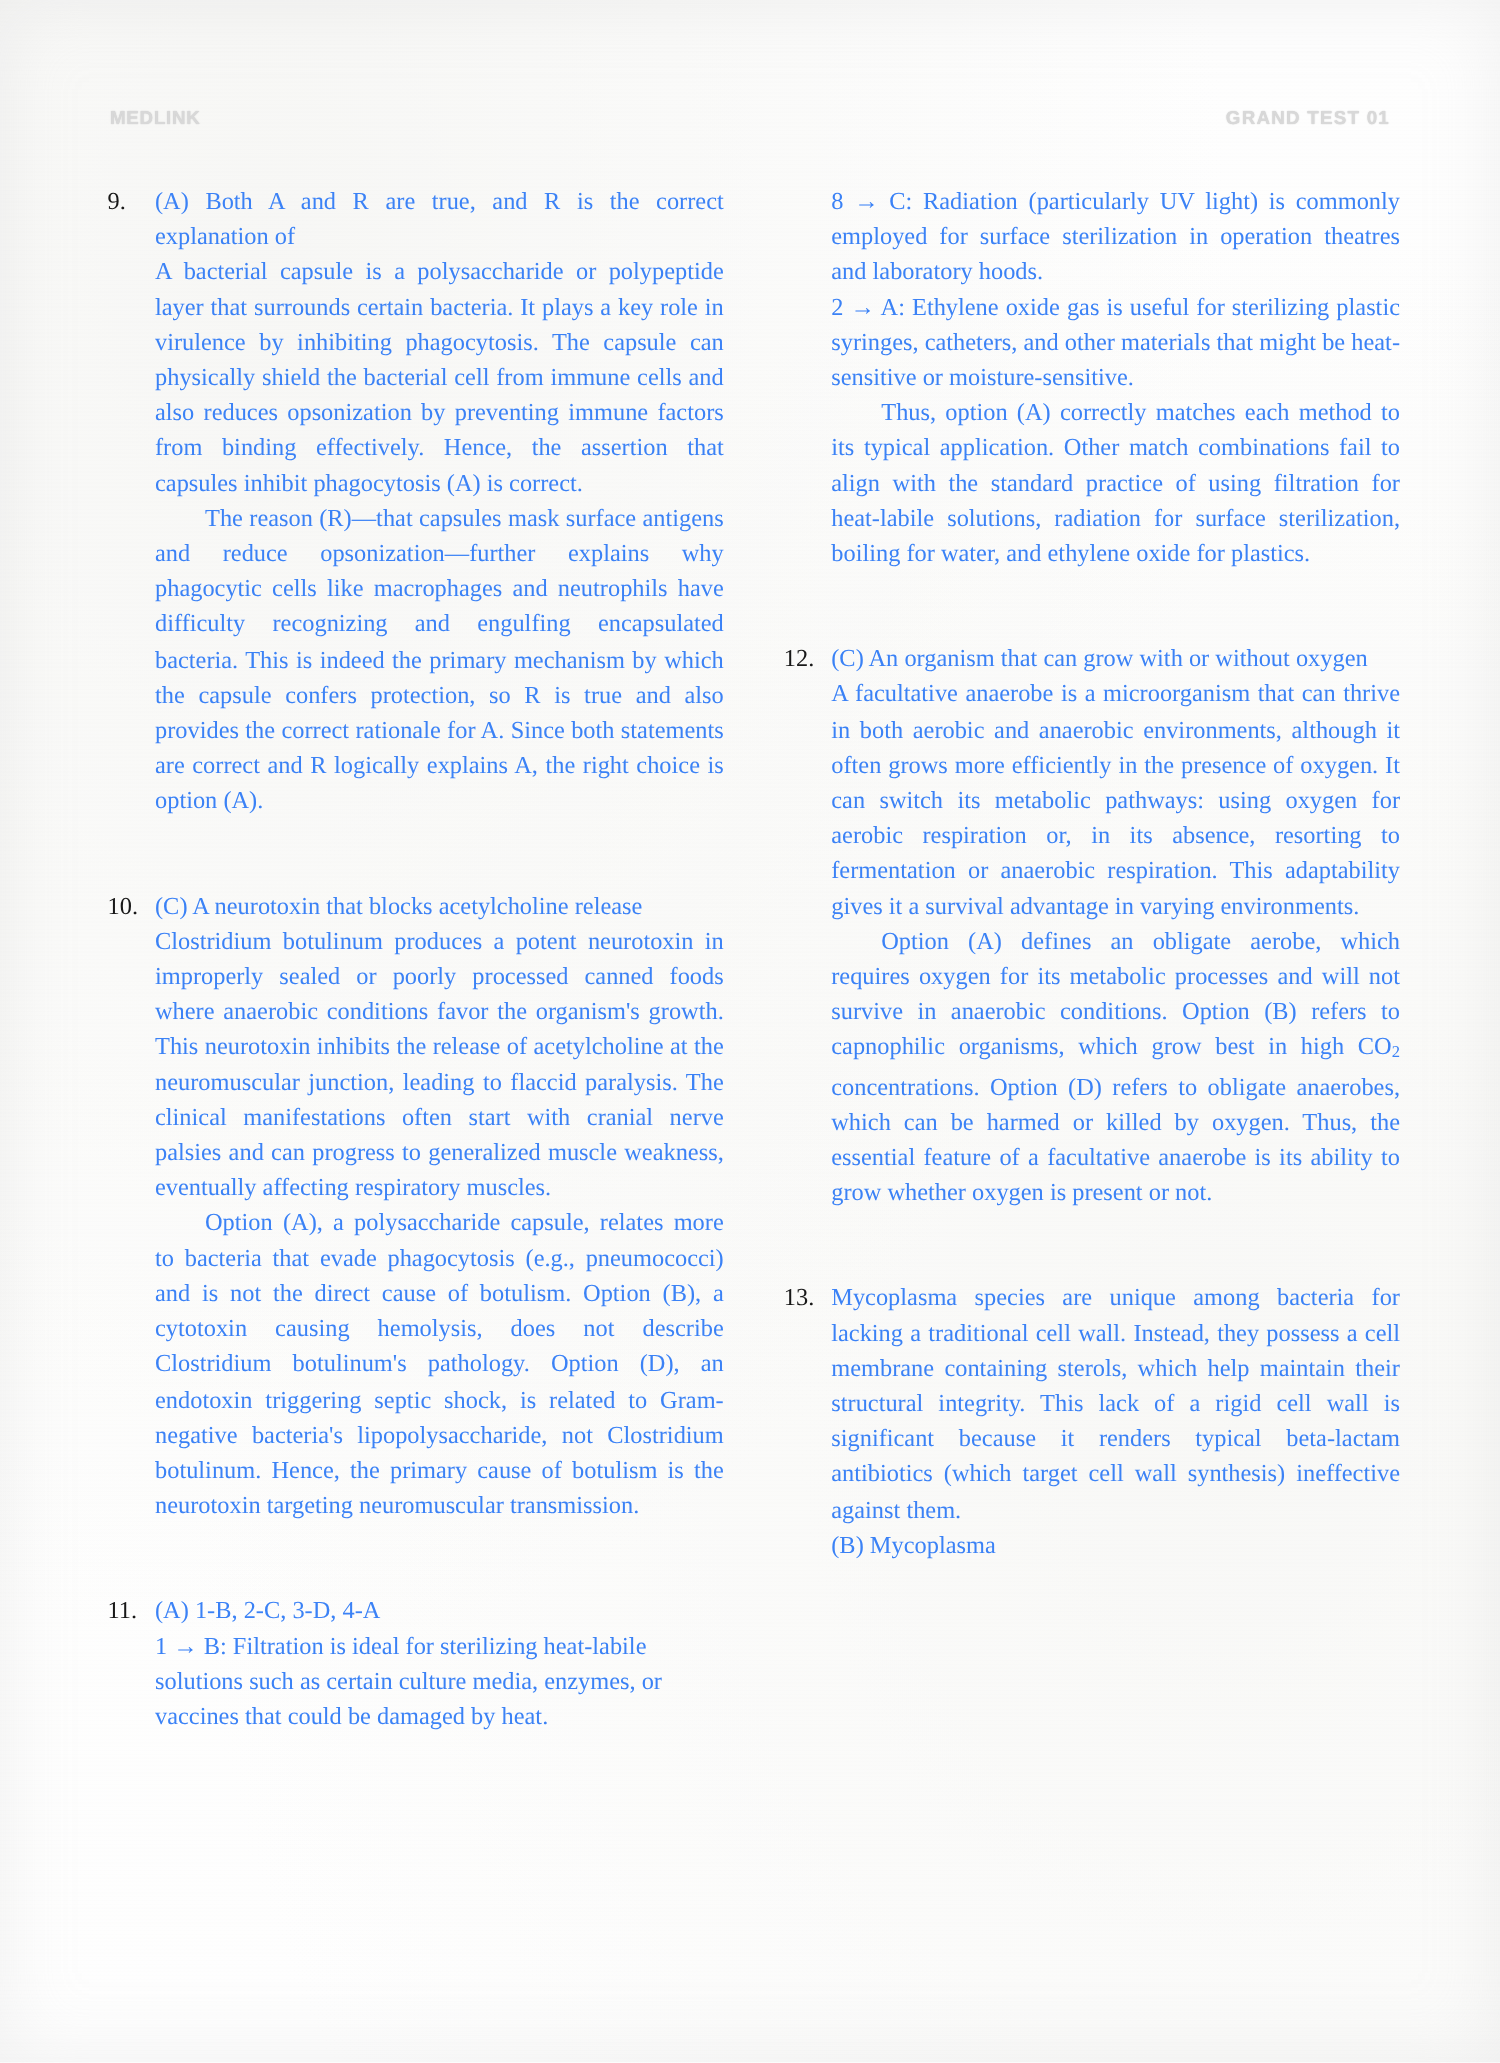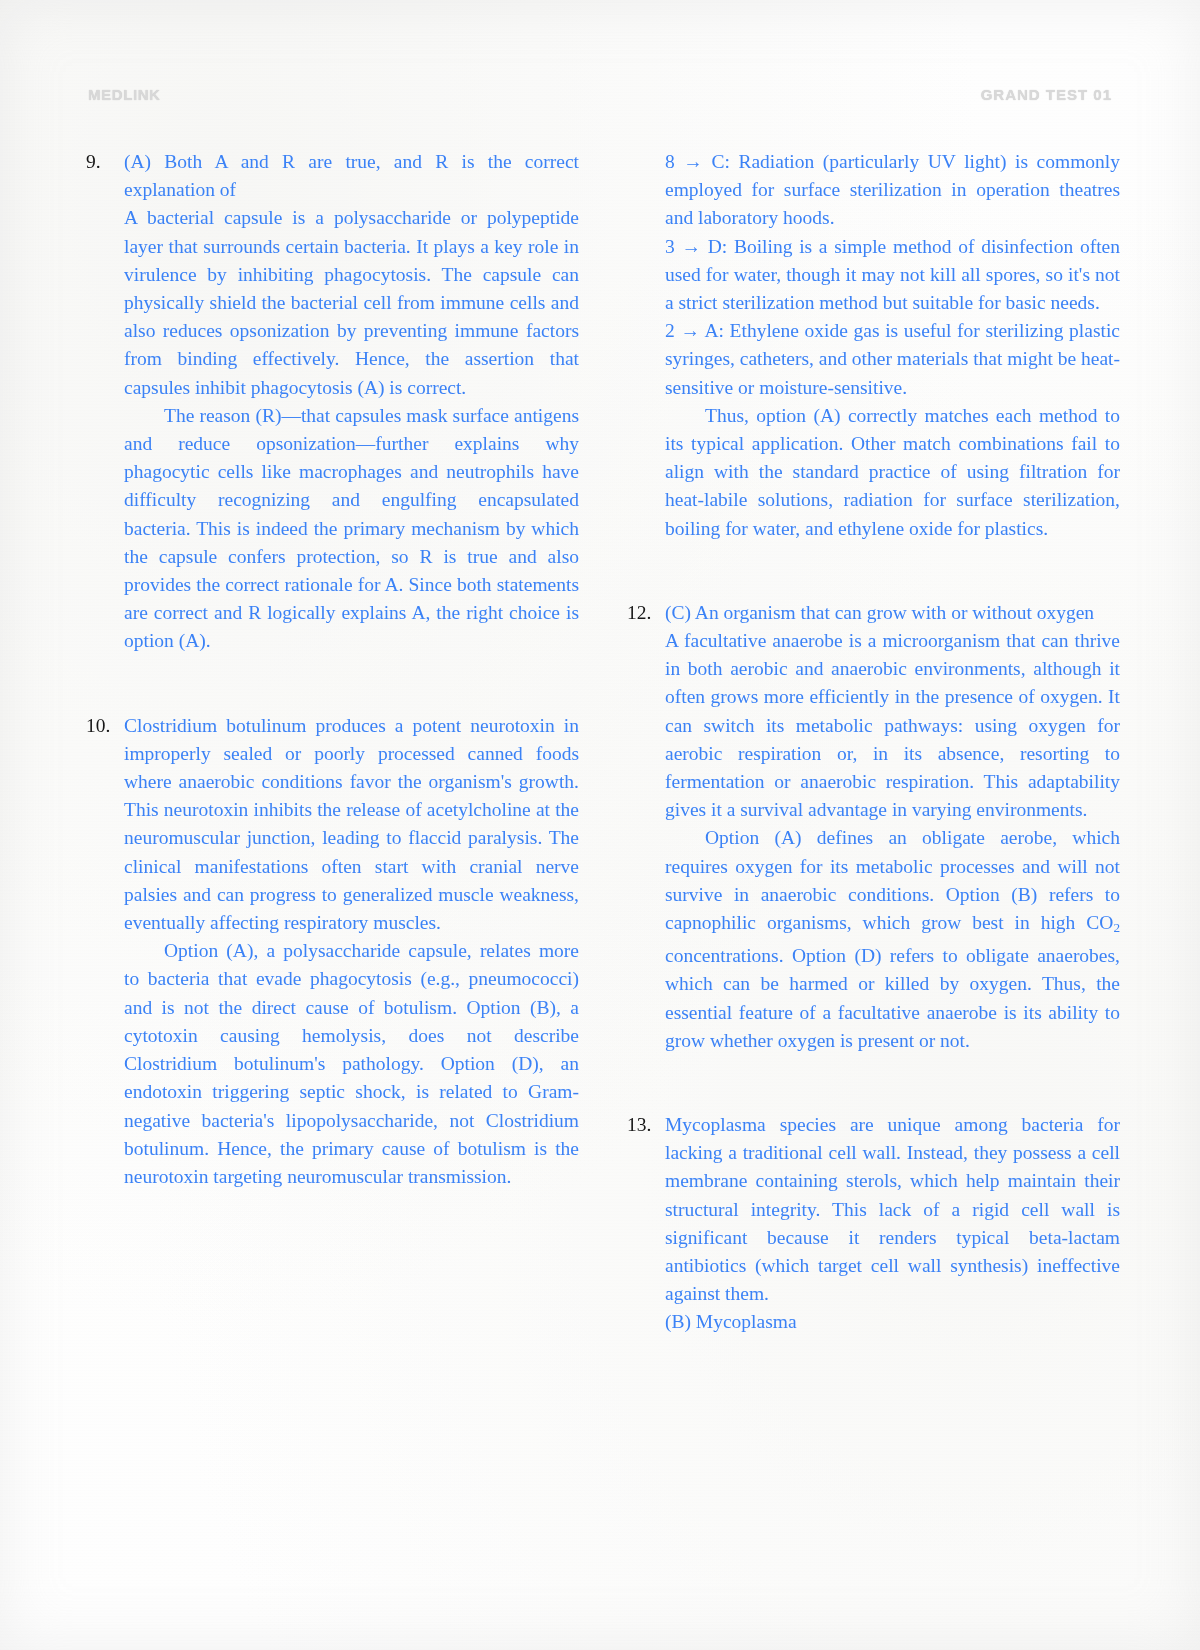--- a/index.html
+++ b/index.html
@@ -139,37 +139,44 @@
         <p>A bacterial capsule is a polysaccharide or polypeptide layer that surrounds certain bacteria. It plays a key role in virulence by inhibiting phagocytosis. The capsule can physically shield the bacterial cell from immune cells and also reduces opsonization by preventing immune factors from binding effectively. Hence, the assertion that capsules inhibit phagocytosis (A) is correct.</p>
         <p class="indent">The reason (R)—that capsules mask surface antigens and reduce opsonization—further explains why phagocytic cells like macrophages and neutrophils have difficulty recognizing and engulfing encapsulated bacteria. This is indeed the primary mechanism by which the capsule confers protection, so R is true and also provides the correct rationale for A. Since both statements are correct and R logically explains A, the right choice is option (A).</p>
       </div>
     </div>
 
     <div class="gap-lg"></div>
 
     <div class="qitem">
       <div class="qnum">10.</div>
       <div class="qbody">
+        <p>(C) A neurotoxin that blocks acetylcholine release</p>
         <p>Clostridium botulinum produces a potent neurotoxin in improperly sealed or poorly processed canned foods where anaerobic conditions favor the organism's growth. This neurotoxin inhibits the release of acetylcholine at the neuromuscular junction, leading to flaccid paralysis. The clinical manifestations often start with cranial nerve palsies and can progress to generalized muscle weakness, eventually affecting respiratory muscles.</p>
         <p class="indent">Option (A), a polysaccharide capsule, relates more to bacteria that evade phagocytosis (e.g., pneumococci) and is not the direct cause of botulism. Option (B), a cytotoxin causing hemolysis, does not describe Clostridium botulinum's pathology. Option (D), an endotoxin triggering septic shock, is related to Gram-negative bacteria's lipopolysaccharide, not Clostridium botulinum. Hence, the primary cause of botulism is the neurotoxin targeting neuromuscular transmission.</p>
       </div>
     </div>
 
     <div class="gap-lg"></div>
 
+    <div class="qitem">
+      <div class="qnum">11.</div>
+      <div class="qbody">
+        <p>(A) 1-B, 2-C, 3-D, 4-A</p>
+        <p class="last-left">1 → B: Filtration is ideal for sterilizing heat-labile solutions such as certain culture media, enzymes, or vaccines that could be damaged by heat.</p>
+      </div>
+    </div>
 
   </div>
 
   <div class="col">
 
     <div class="qitem">
       <div class="qnum"></div>
       <div class="qbody">
         <p>8 → C: Radiation (particularly UV light) is commonly employed for surface sterilization in operation theatres and laboratory hoods.</p>
-        <p>3 → D: Boiling is a simple method of disinfection often used for water, though it may not kill all spores, so it's not a strict sterilization method but suitable for basic needs.</p>
         <p>2 → A: Ethylene oxide gas is useful for sterilizing plastic syringes, catheters, and other materials that might be heat-sensitive or moisture-sensitive.</p>
         <p class="indent">Thus, option (A) correctly matches each method to its typical application. Other match combinations fail to align with the standard practice of using filtration for heat-labile solutions, radiation for surface sterilization, boiling for water, and ethylene oxide for plastics.</p>
       </div>
     </div>
 
     <div class="gap-lg"></div>
 
     <div class="qitem">
       <div class="qnum">12.</div>
       <div class="qbody">

